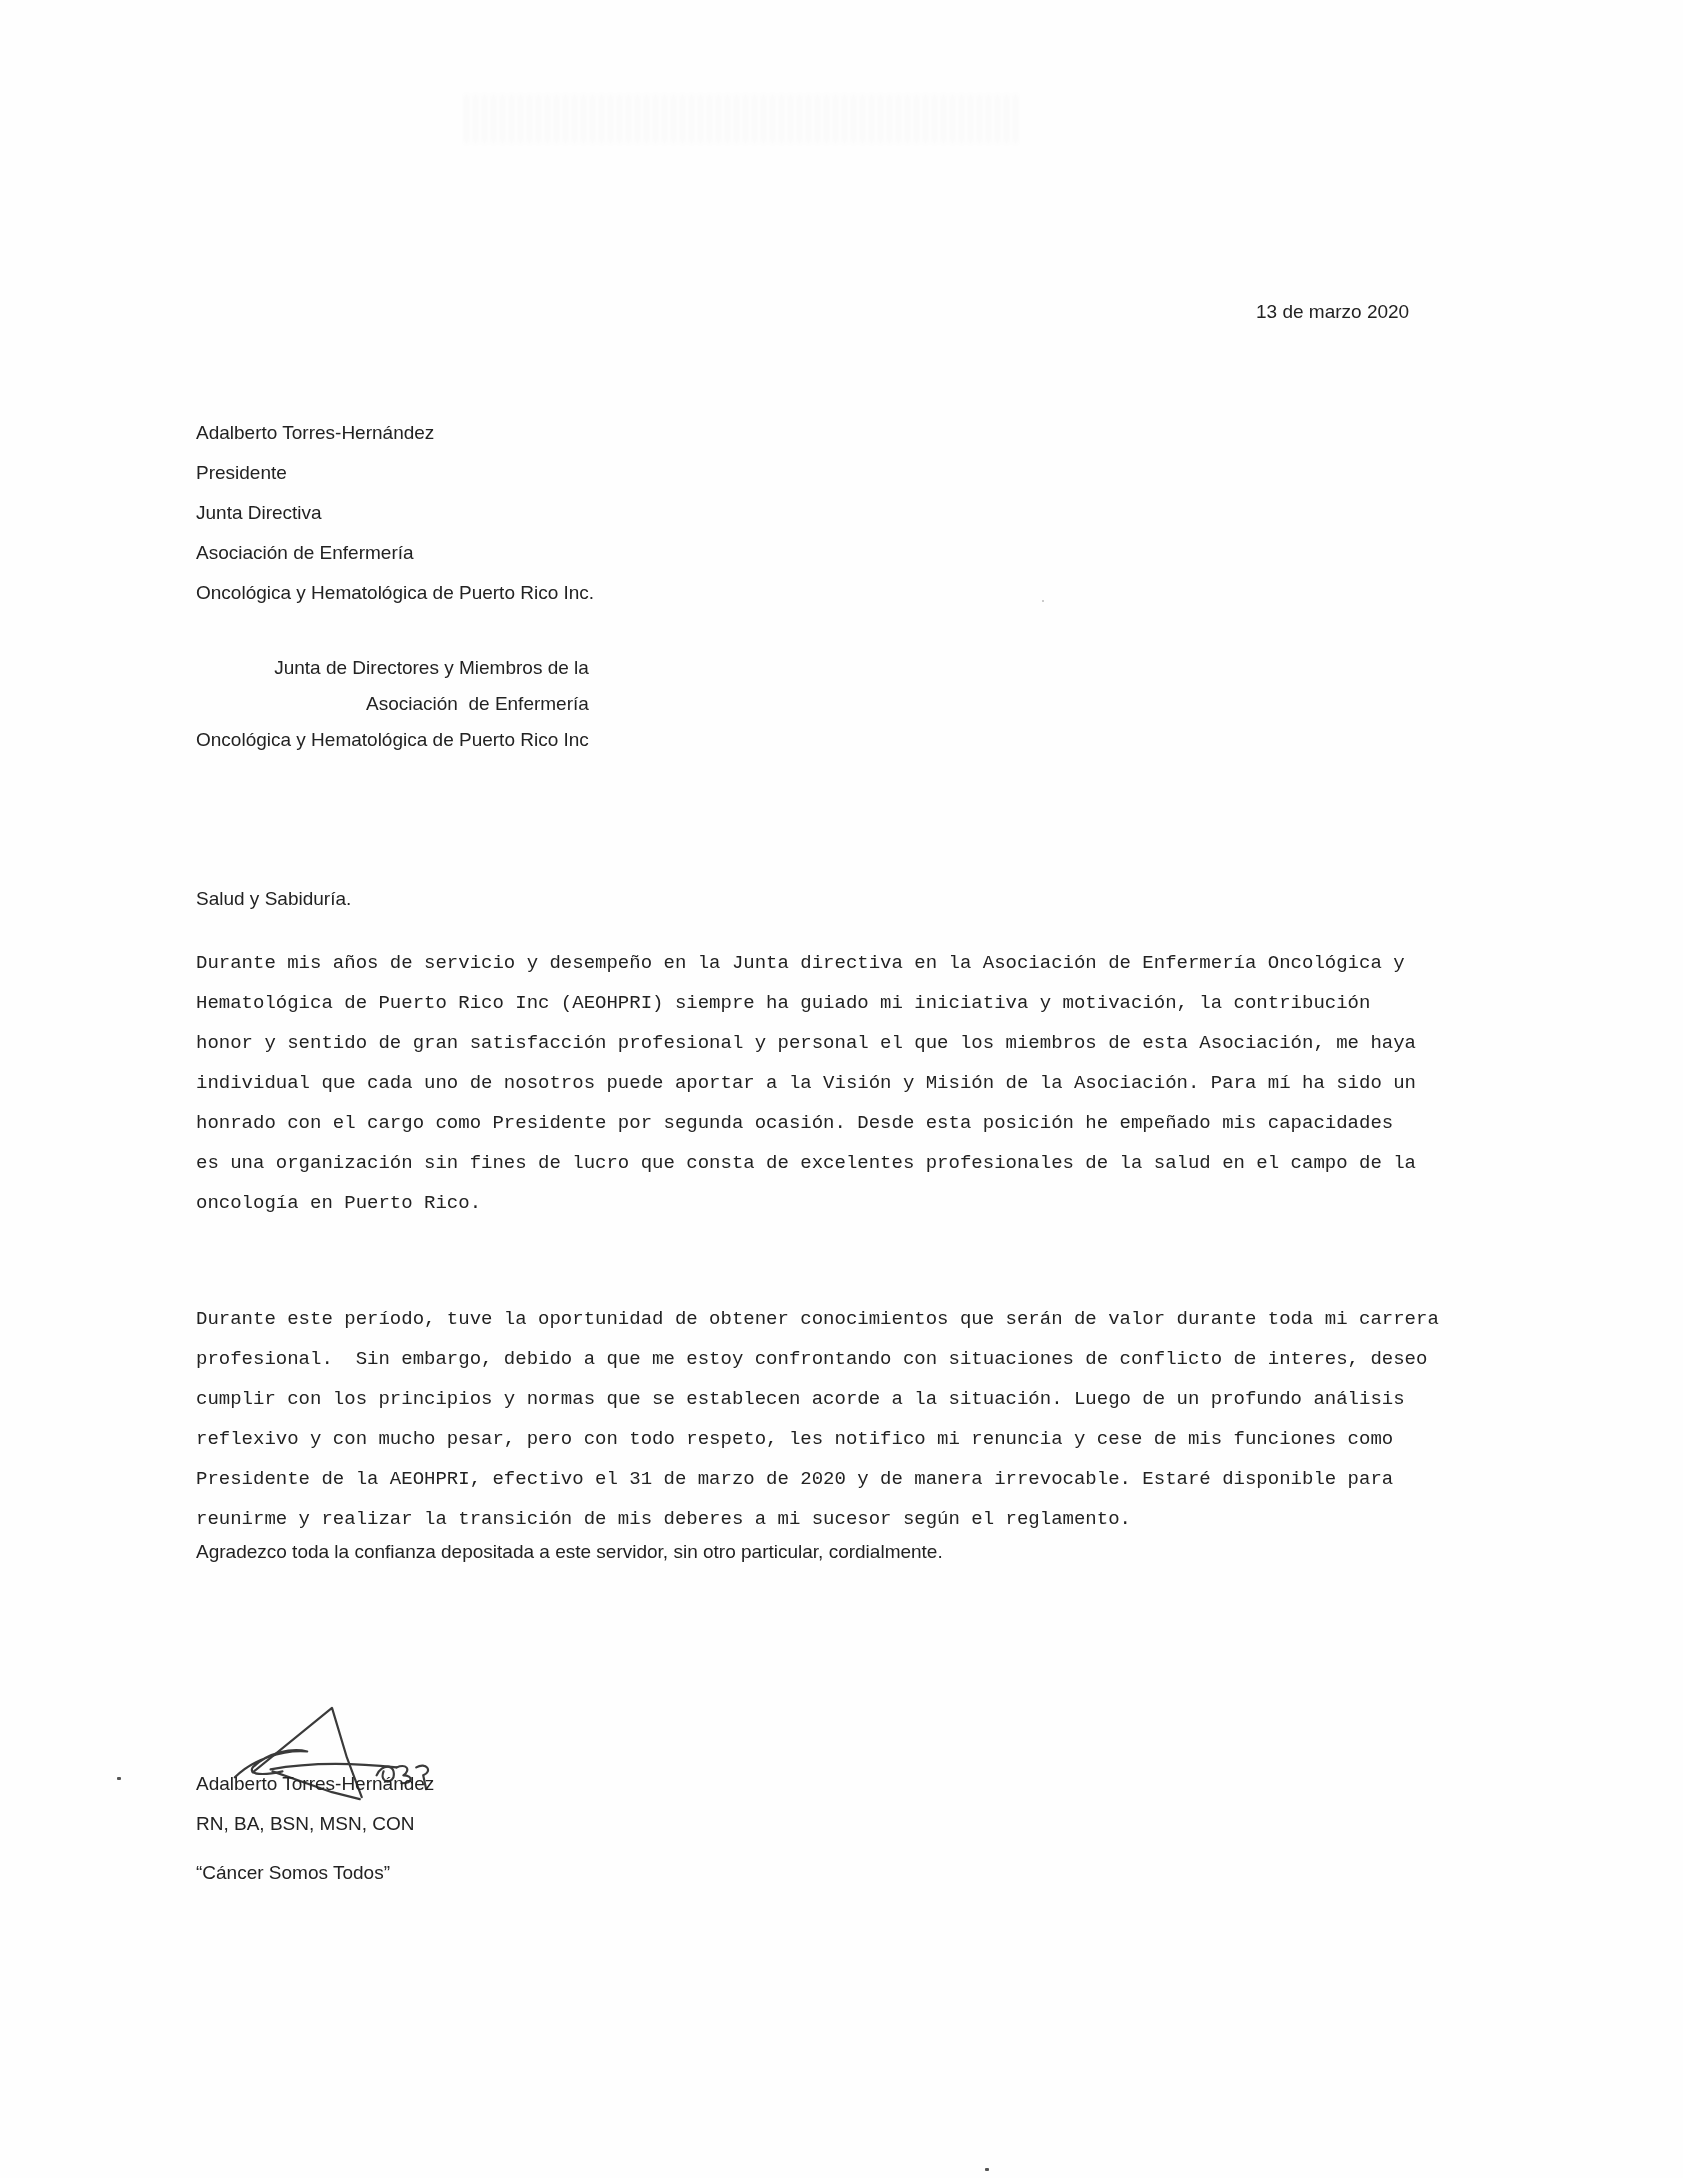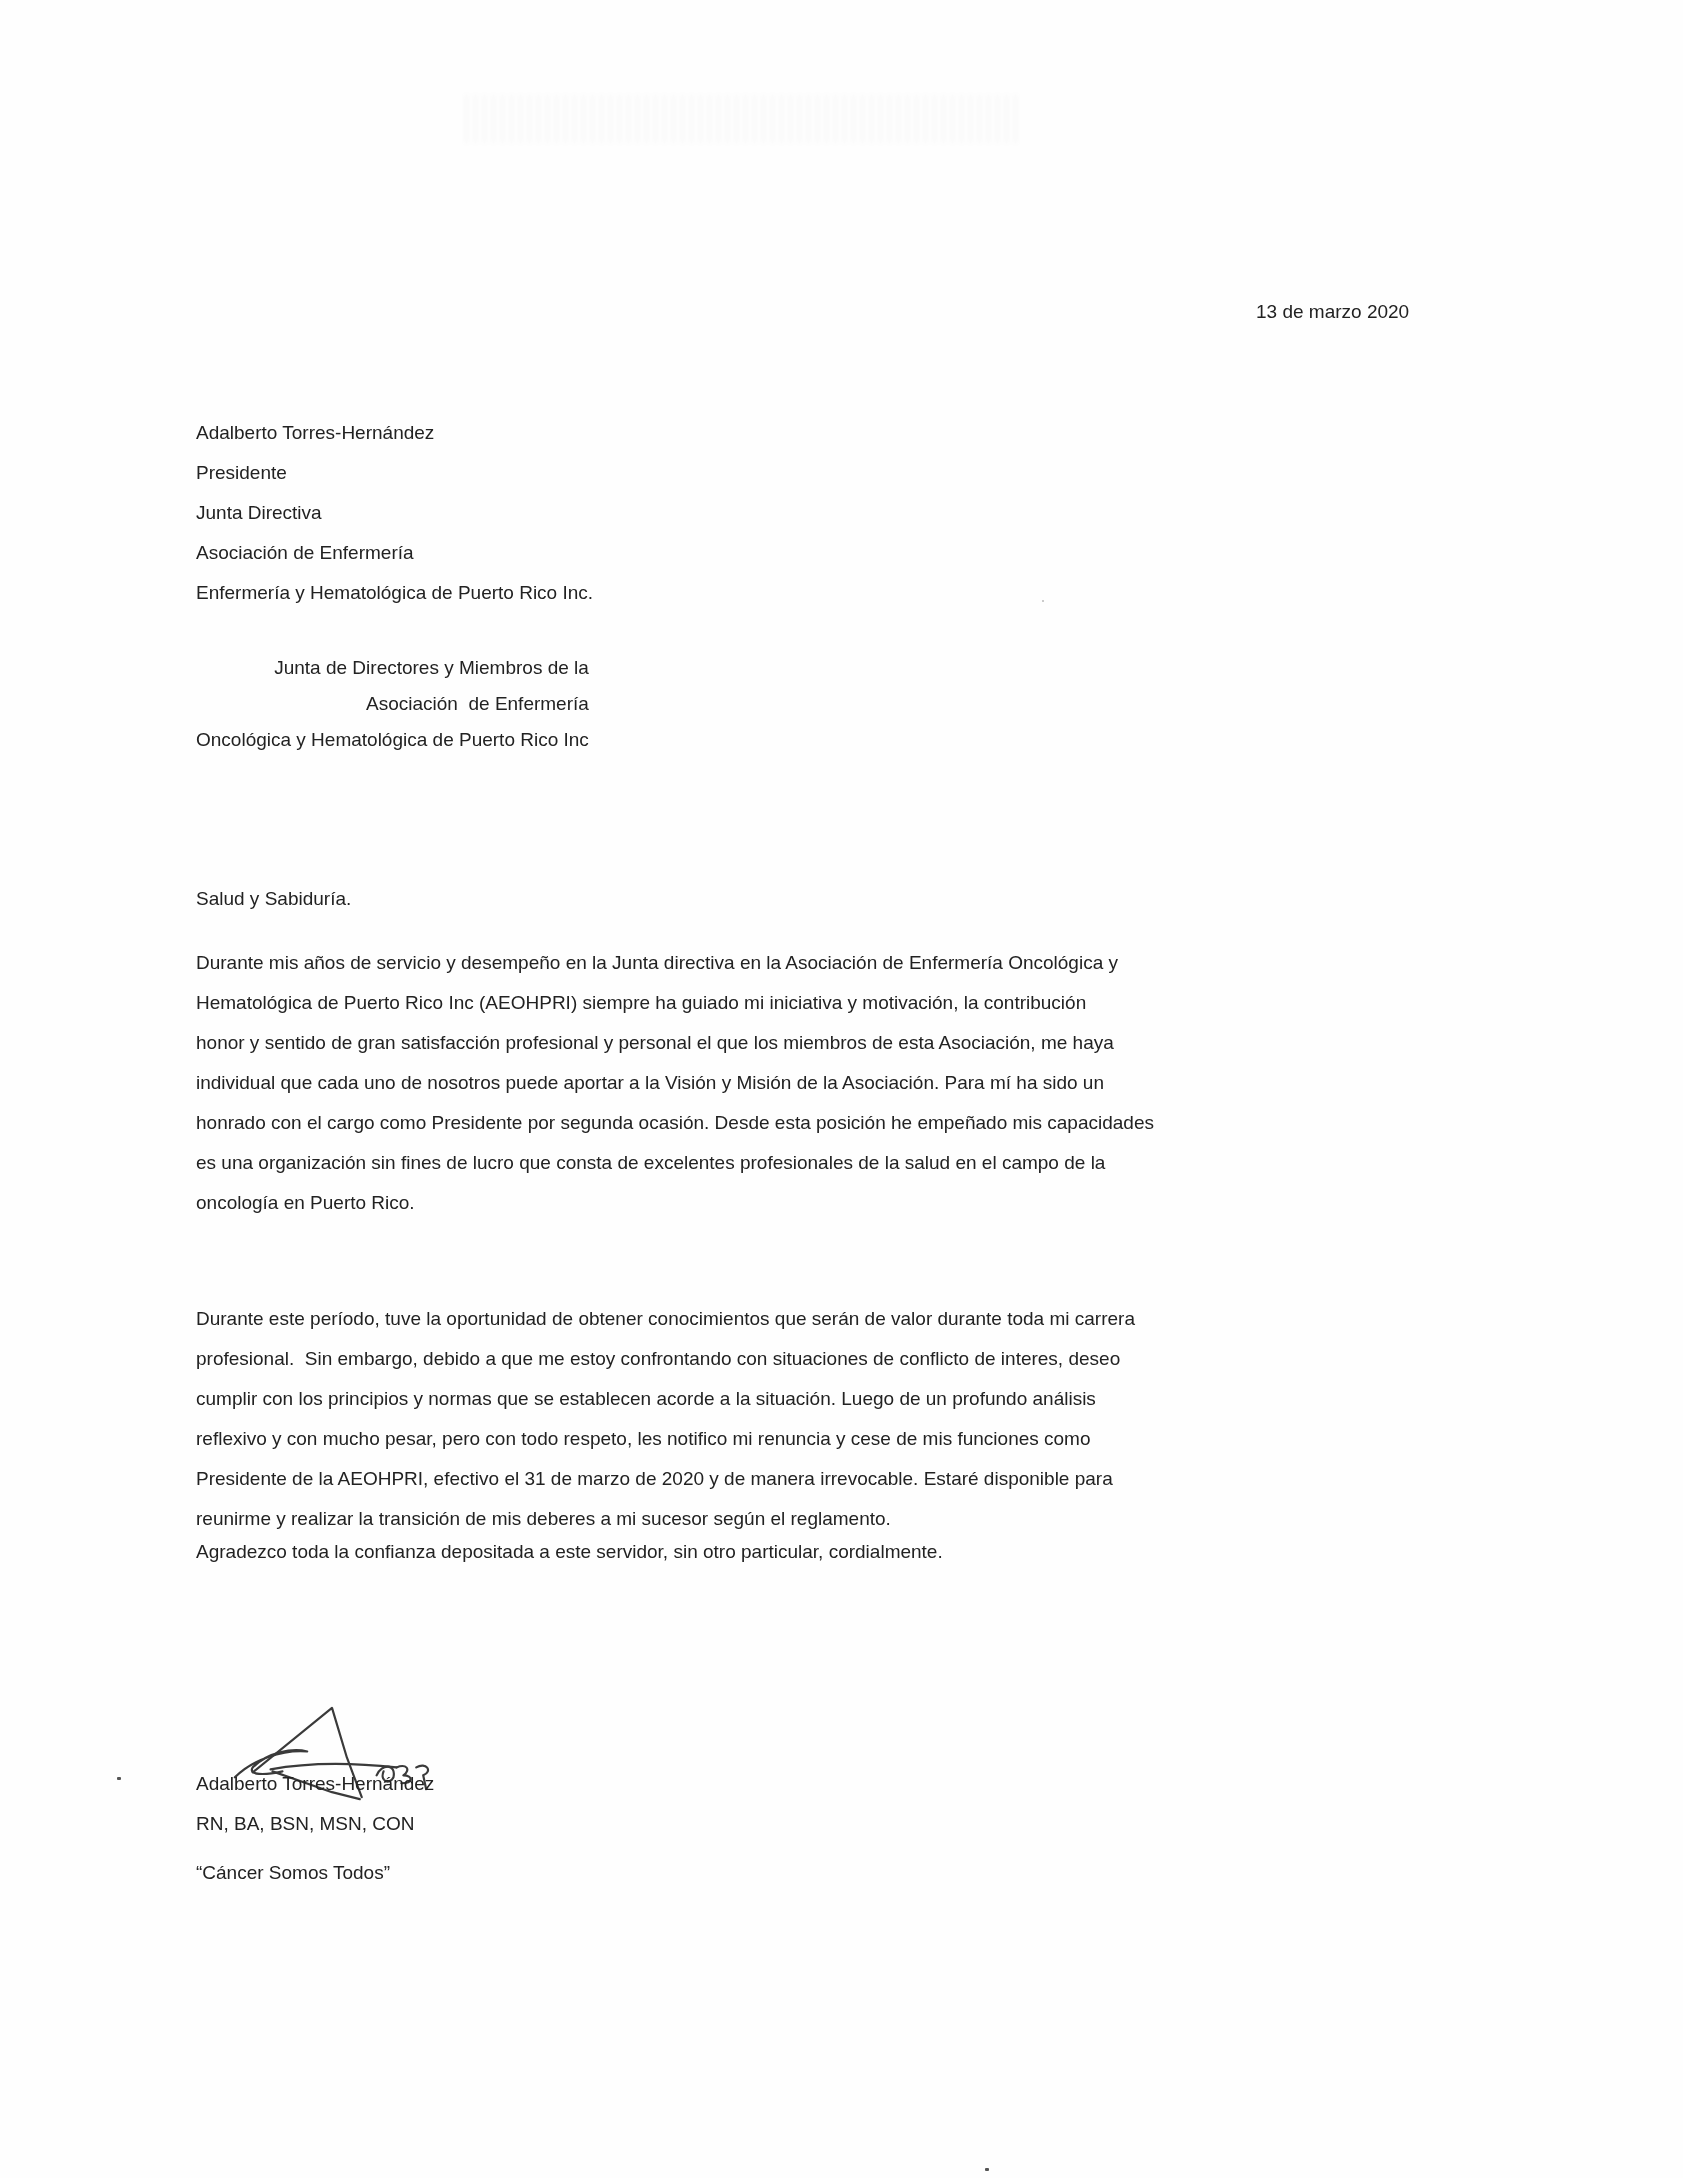--- a/index.html
+++ b/index.html
@@ -50,21 +50,21 @@
     .block {
       left: 196px;
     }
     .line { display: block; }
     .recipient { top: 413px; }
     .recipient .line { line-height: 40px; }
     .recipient2 { top: 650px; }
     .recipient2 .line { line-height: 36px; text-align: right; }
     .salutation { top: 863px; margin-top: 16px; }
     .para1 { top: 943px; }
-    .para1 .line, .para2 .line { line-height: 40px; }
+    .para1 .line, .para2 .line { line-height: 40px; font-family: Liberation Mono, monospace; }
     .para2 { top: 1299px; }
     .closing { top: 1532px; }
     .signature-svg {
       position: absolute;
       left: 213px;
       top: 1698px;
       width: 238px;
       height: 114px;
     }
     .signer { top: 1764px; }
@@ -81,21 +81,21 @@
   <div class="speck" style="left:985px; top:2168px;"></div>
   <div class="speck" style="left:1042px; top:600px; width:2px; height:2px; opacity:0.4;"></div>
 
   <div class="text date">13 de marzo 2020</div>
 
   <div class="text block recipient">
     <span class="line">Adalberto Torres-Hernández</span>
     <span class="line">Presidente</span>
     <span class="line">Junta Directiva</span>
     <span class="line">Asociación de Enfermería</span>
-    <span class="line">Enfermería y Hematológica de Puerto Rico Inc.</span>
+    <span class="line">Oncológica y Hematológica de Puerto Rico Inc.</span>
   </div>
 
   <div class="text block recipient2">
     <span class="line">Junta de Directores y Miembros de la</span>
     <span class="line" style="white-space:pre;">Asociación  de Enfermería</span>
     <span class="line">Oncológica y Hematológica de Puerto Rico Inc</span>
   </div>
 
   <div class="text block salutation">Salud y Sabiduría.</div>
 

